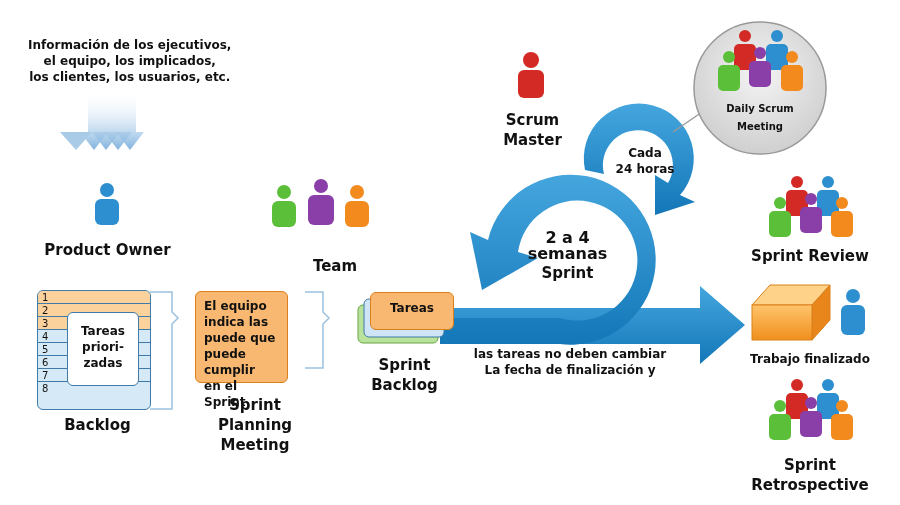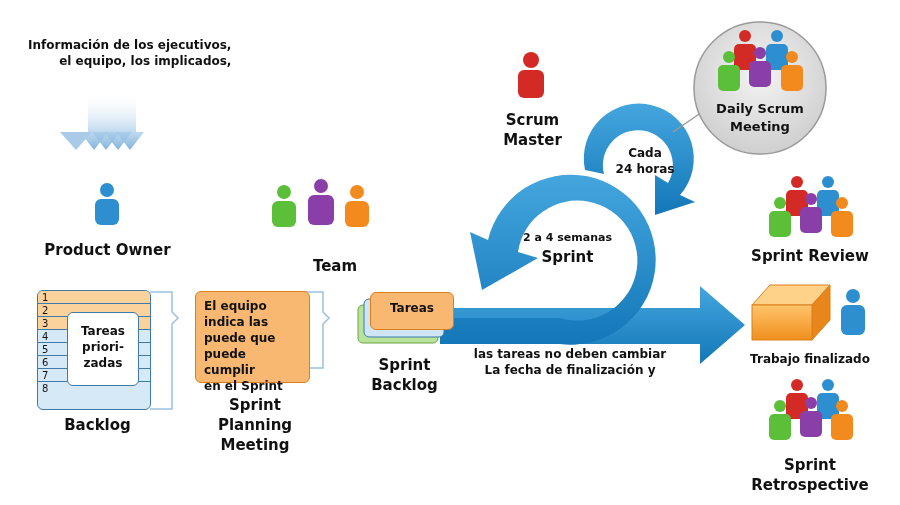--- a/index.html
+++ b/index.html
@@ -120,23 +120,24 @@
       <rect x="831" y="414" width="22" height="26" rx="5" fill="#f28a1e"></rect>
   </g>
 
   <path d="M150 292 h22 v20 l6 6 l-6 6 v85 h-22" fill="none" stroke="#9cc1de" stroke-width="1.5"></path>
   <path d="M305 292 h18 v20 l6 6 l-6 6 v44 h-18" fill="none" stroke="#9cc1de" stroke-width="1.5"></path>
 
   <rect x="358" y="305" width="80" height="38" rx="5" fill="#b9e29a" stroke="#6aa545"></rect>
   <rect x="364" y="299" width="80" height="38" rx="5" fill="#cfe5f6" stroke="#3f7aa8"></rect>
 </svg>
 
-<div class="abs sm" style="left:28px;top:37px;text-align:right;">
+<div class="abs sm" style="left:28px;top:37px;text-align:center;">
   <div>Información de los ejecutivos,</div>
   <div>el equipo, los implicados,</div>
+  <div>los clientes, los usuarios, etc.</div>
 </div>
 
 <div class="abs lbl big" style="left:35px;top:240px;width:145px;">Product Owner</div>
 <div class="abs lbl big" style="left:290px;top:240px;width:90px;margin-top:16px;">Team</div>
 <div class="abs lbl big" style="left:490px;top:110px;width:85px;">
   <div>Scrum</div>
   <div>Master</div>
 </div>
 
 <div class="abs" style="left:37px;top:290px;width:112px;height:118px;border:1.5px solid #3f7aa8;border-radius:6px;overflow:hidden;background:#d6e9f7;">
@@ -151,50 +152,50 @@
 </div>
 <div class="abs lbl sm" style="left:67px;top:312px;width:72px;height:74px;background:#fff;border:1.5px solid #3f7aa8;border-radius:6px;padding-top:10px;box-sizing:border-box;font-size:12px;">
   <div>Tareas</div>
   <div>priori-</div>
   <div>zadas</div>
 </div>
 <div class="abs lbl big" style="left:50px;top:415px;width:95px;">
   <div>Backlog</div>
 </div>
 
-<div class="abs sm" style="left:195px;top:291px;width:115px;height:92px;background:#f9b872;border:1.5px solid #d9801a;border-radius:6px;padding:6px 8px;box-sizing:border-box;line-height:16px;">
+<div class="abs sm" style="left:195px;top:291px;width:93px;height:92px;background:#f9b872;border:1.5px solid #d9801a;border-radius:6px;padding:6px 8px;box-sizing:border-box;line-height:16px;">
   <div>El equipo</div>
   <div>indica las</div>
   <div>puede que</div>
   <div>puede cumplir</div>
   <div>en el Sprint</div>
 </div>
 <div class="abs lbl big" style="left:200px;top:395px;width:110px;">
   <div>Sprint</div>
   <div>Planning</div>
   <div>Meeting</div>
 </div>
 
 <div class="abs lbl sm" style="left:370px;top:292px;width:82px;height:36px;background:#f9b872;border:1.5px solid #d9801a;border-radius:6px;line-height:30px;">Tareas</div>
 <div class="abs lbl big" style="left:362px;top:355px;width:85px;">
   <div>Sprint</div>
   <div>Backlog</div>
 </div>
 
 <div class="abs lbl" style="left:505px;top:230px;width:125px;">
-  <div style="font-size:11px;line-height:16px;">2 a 4 semanas</div>
+  <div style="font-size:16px;line-height:16px;">2 a 4 semanas</div>
   <div style="font-size:15px;line-height:22px;">Sprint</div>
 </div>
 
 <div class="abs lbl sm" style="left:610px;top:145px;width:70px;">
   <div>Cada</div>
   <div>24 horas</div>
 </div>
 
-<div class="abs lbl" style="left:700px;top:100px;width:120px;font-size:13px;line-height:18px;">
+<div class="abs lbl" style="left:700px;top:100px;width:120px;font-size:10px;line-height:18px;">
   <div>Daily Scrum</div>
   <div>Meeting</div>
 </div>
 
 <div class="abs lbl sm" style="left:465px;top:346px;width:210px;">
   <div>las tareas no deben cambiar</div>
   <div>La fecha de finalización y</div>
 </div>
 
 <div class="abs lbl big" style="left:745px;top:246px;width:130px;">Sprint Review</div>

